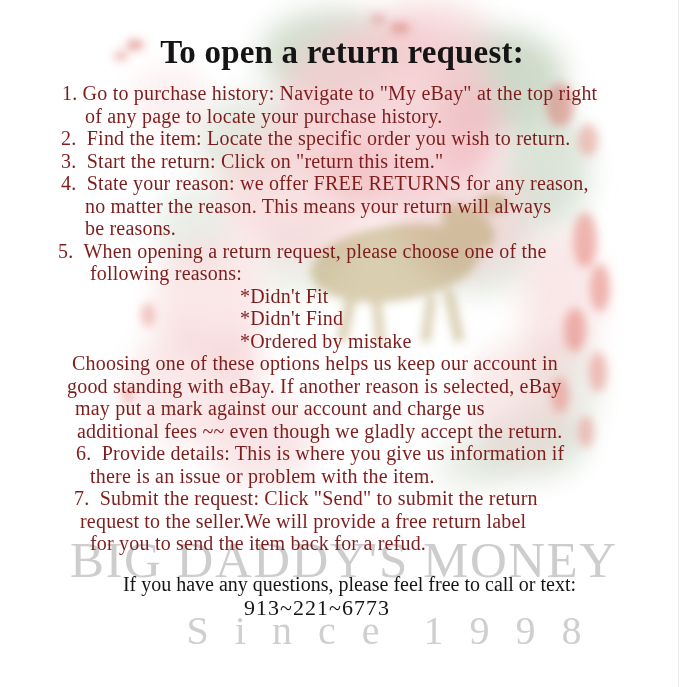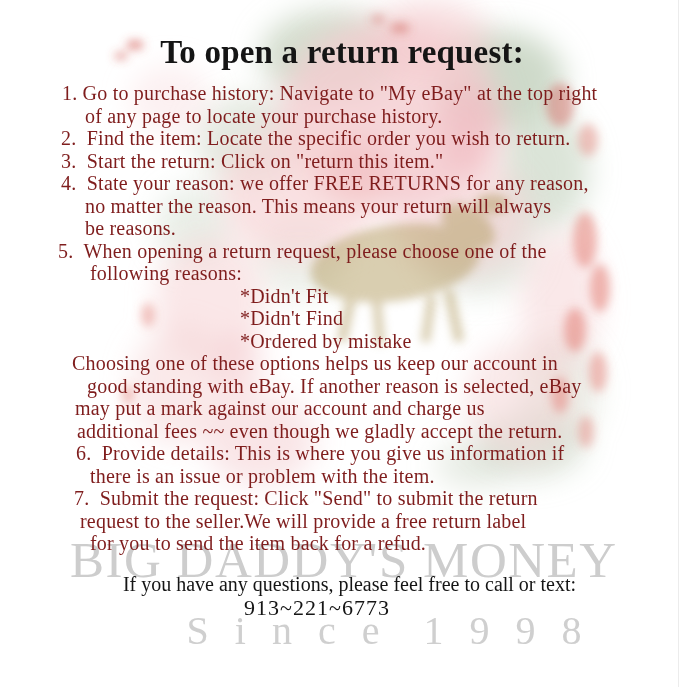--- a/index.html
+++ b/index.html
@@ -17,21 +17,21 @@
             font-size:40px;letter-spacing:8px;color:#c7c7c7;opacity:0.85;z-index:1;white-space:pre;}
   .contact{position:absolute;left:0;top:573px;width:699px;text-align:center;
            font-size:20px;color:#151515;z-index:3;}
   .phone{position:absolute;left:0;top:595px;width:634px;text-align:center;
          font-size:22px;color:#151515;z-index:3;letter-spacing:1px;}
   
   .l0{left:62px;top:82px;}   .l1{left:85px;top:105px;}  .l2{left:61px;top:127px;}
   .l3{left:61px;top:150px;}  .l4{left:61px;top:172px;}  .l5{left:85px;top:195px;}
   .l6{left:85px;top:217px;}  .l7{left:58px;top:240px;}  .l8{left:90px;top:262px;}
   .l9{left:240px;top:285px;} .l10{left:240px;top:307px;}.l11{left:240px;top:330px;}
-  .l12{left:72px;top:352px;} .l13{left:67px;top:375px;margin-left:20px;} .l14{left:75px;top:397px;}
+  .l12{left:72px;top:352px;} .l13{left:67px;top:375px;} .l14{left:75px;top:397px;}
   .l15{left:77px;top:420px;} .l16{left:76px;top:442px;} .l17{left:90px;top:465px;}
   .l18{left:74px;top:487px;} .l19{left:80px;top:510px;} .l20{left:90px;top:532px;}
 </style>
 </head>
 <body>
 
 <div class="canvas">
 
   <svg class="bg-svg" width="699" height="687" viewBox="0 0 699 687" aria-hidden="true">
     <defs>

